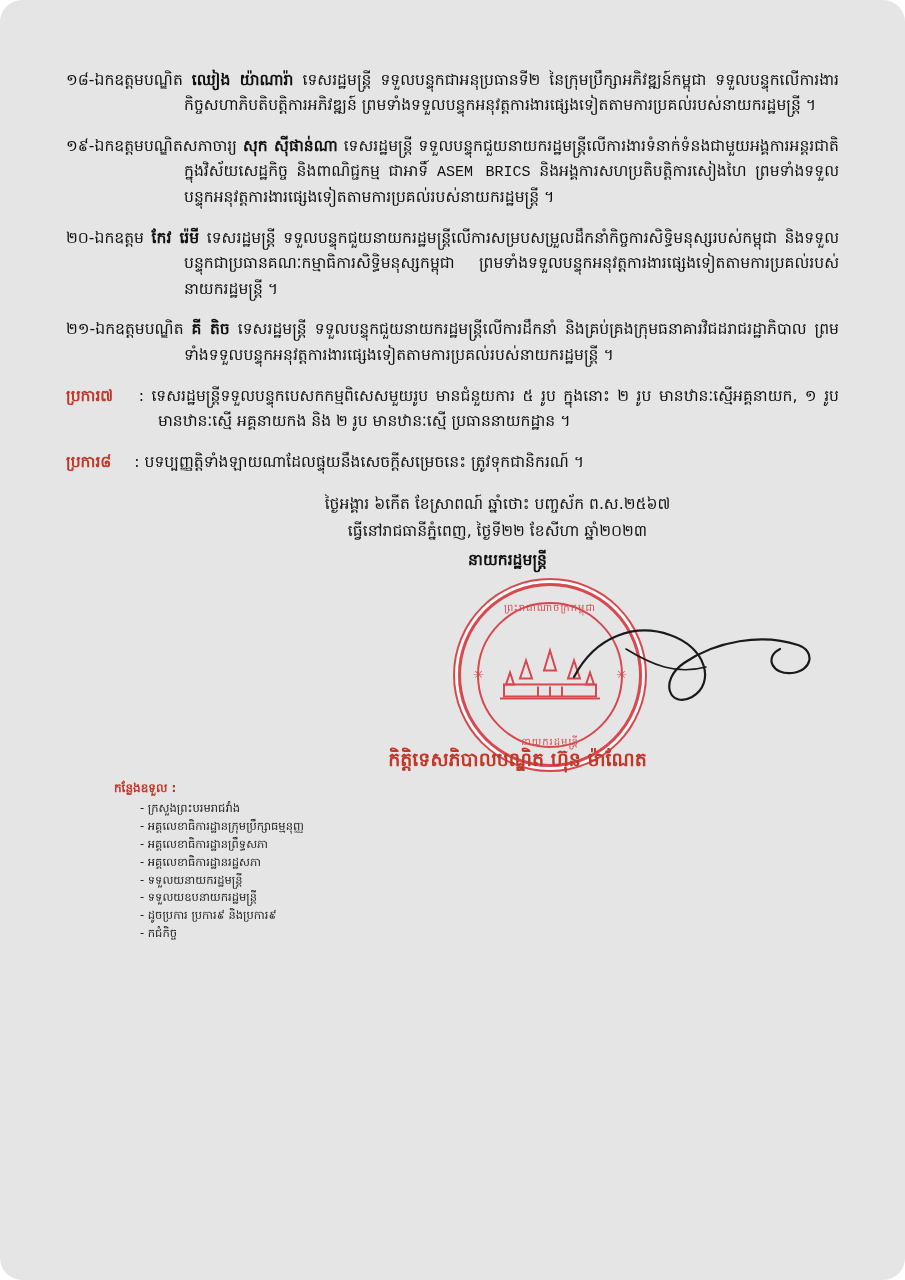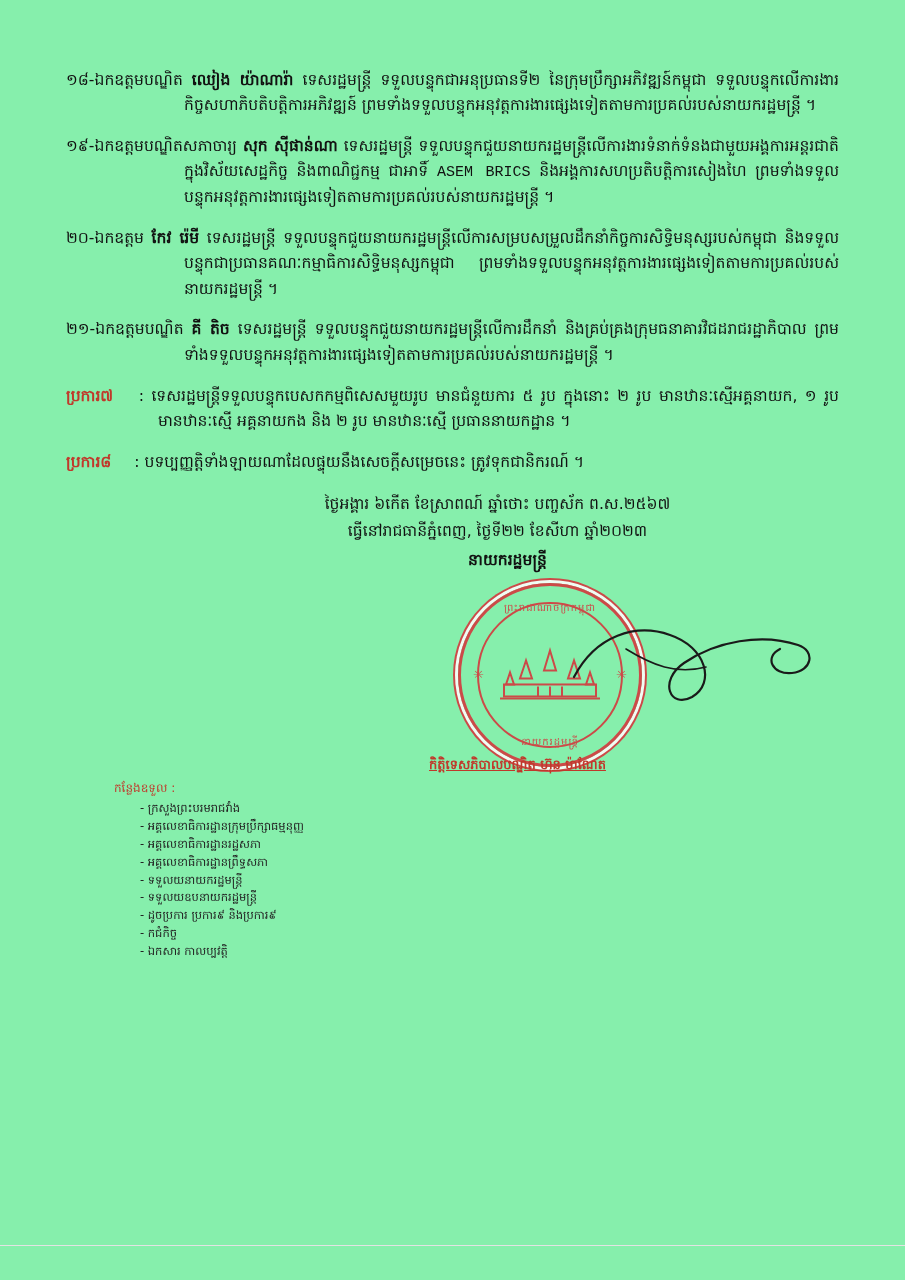--- a/index.html
+++ b/index.html
@@ -11,21 +11,22 @@
     width: 905px;
     height: 1280px;
     position: relative;
     font-family: "DejaVu Sans", "Liberation Sans", sans-serif;
     color: #111111;
     overflow: hidden;
   }
   .page {
     position: absolute;
     inset: 0;
-    background: #86efac;
+    background: #e5e5e5;
+    border-radius: 22px;
   }
   .content {
     position: absolute;
     left: 0;
     right: 0;
     top: 0;
     padding: 52px 66px 0 66px;
     box-sizing: border-box;
   }
   
@@ -139,33 +140,32 @@
   }
   .signer-name {
     position: absolute;
     left: 0;
     right: 0;
     bottom: -4px;
     text-align: center;
     padding-left: 130px;
     color: #c0392b;
     font-weight: bold;
-    font-size: 13px;
-    text-decoration: underline;
+    font-size: 19px;
   }
   
   .cc {
     margin-top: 6px;
     padding-left: 48px;
     font-size: 11.5px;
     line-height: 1.55;
   }
   .cc-title {
     color: #c0392b;
-    font-weight: normal;
+    font-weight: bold;
     margin-bottom: 3px;
     font-size: 12px;
   }
   .cc-item {
     display: block;
     padding-left: 26px;
     color: #222;
   }
   .bottom-rule {
     position: absolute;
@@ -237,24 +237,23 @@
         </svg>
 
         <div class="signer-name">កិត្តិទេសភិបាលបណ្ឌិត ហ៊ុន ម៉ាណែត</div>
       </div>
     </div>
 
     <div class="cc">
       <div class="cc-title">កន្លែងឧទួល :</div>
       <span class="cc-item">- ក្រសួងព្រះបរមរាជវាំង</span>
       <span class="cc-item">- អគ្គលេខាធិការដ្ឋានក្រុមប្រឹក្សាធម្មនុញ្ញ</span>
+      <span class="cc-item">- អគ្គលេខាធិការដ្ឋានព្រឹទ្ធសភា</span>
       <span class="cc-item">- អគ្គលេខាធិការដ្ឋានរដ្ឋសភា</span>
-      <span class="cc-item">- អគ្គលេខាធិការដ្ឋានព្រឹទ្ធសភា</span>
       <span class="cc-item">- ទទួលយនាយករដ្ឋមន្ត្រី</span>
       <span class="cc-item">- ទទួលយឧបនាយករដ្ឋមន្ត្រី</span>
       <span class="cc-item">- ដូចប្រការ ប្រការ៩ និងប្រការ៩</span>
       <span class="cc-item">- កជំកិច្ច</span>
-      <span class="cc-item">- ឯកសារ កាលប្បវត្តិ</span>
     </div>
   </div>
 
   <div class="bottom-rule"></div>
 </div>
 
 </body></html>

